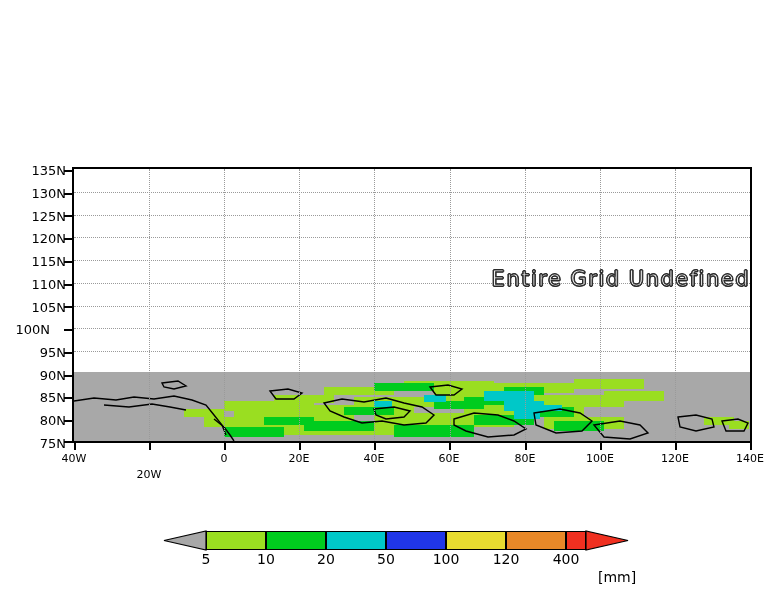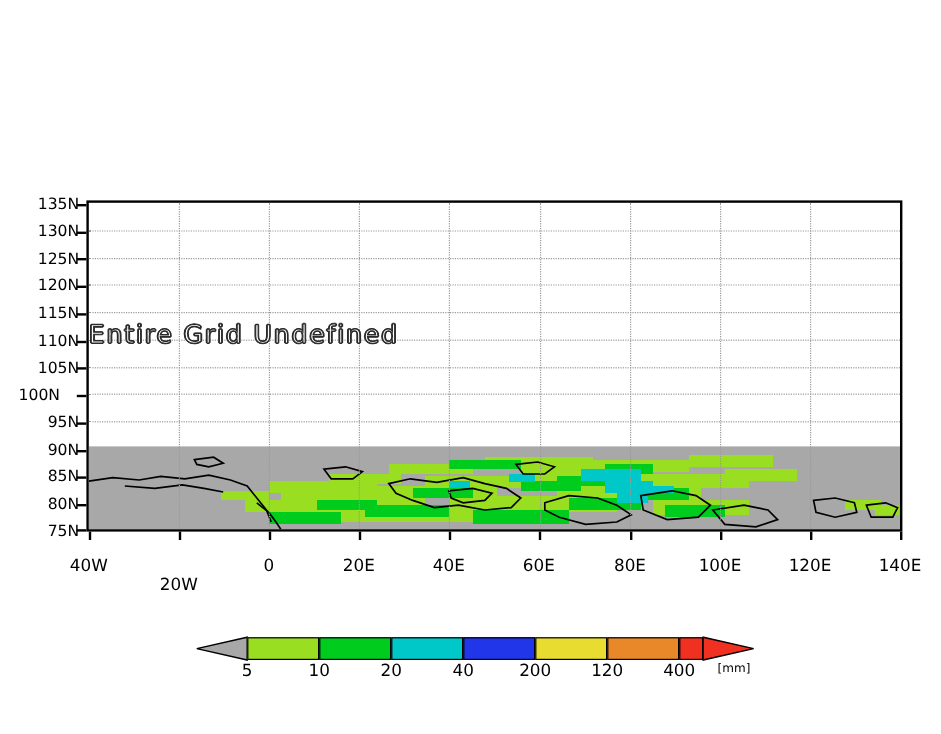--- a/index.html
+++ b/index.html
@@ -52,21 +52,21 @@
   }
   .gridline-h{
     position:absolute;left:0;right:0;height:0;
     border-top:1px dotted #9a9a9a;
   }
 
   .undef-label{
     position:absolute;
     left:0;width:100%;
     top:98px;
-    text-align:left;
+    text-align:right;
     font-family:"DejaVu Sans", sans-serif;
     font-size:21px;
     letter-spacing:1.5px;
     color:#ffffff;
     -webkit-text-stroke:1px #2b2b2b;
     text-shadow:
        1px 0 0 #2b2b2b,-1px 0 0 #2b2b2b,
        0 1px 0 #2b2b2b,0 -1px 0 #2b2b2b;
     white-space:pre;
   }
@@ -81,22 +81,22 @@
     font-size:13px;color:#000;
     white-space:pre;text-align:right;
   }
   .ytick-mark{
     position:absolute;left:64px;width:8px;height:0;
     border-top:2px solid #000;
   }
   .xtick{
     position:absolute;
     font-family:"DejaVu Sans", sans-serif;
-    font-size:14px;color:#000;
-    white-space:pre;text-align:center;width:60px;margin-top:12px;
+    font-size:11px;color:#000;
+    white-space:pre;text-align:center;width:60px;
   }
   .xtick-mark{
     position:absolute;top:443px;width:0;height:7px;
     border-left:2px solid #000;
   }
 
   
   .cbar{position:absolute;left:0;top:0;width:784px;height:612px;pointer-events:none;}
   .cbar-seg{
     position:absolute;
@@ -107,23 +107,23 @@
   .cbar-label{
     position:absolute;
     top:551px;
     font-family:"DejaVu Sans", sans-serif;
     font-size:14px;color:#000;
     text-align:center;width:46px;
     white-space:pre;
   }
   .cbar-unit{
     position:absolute;
-    left:598px;top:552px;
-    font-family:"DejaVu Sans", sans-serif;
-    font-size:10px;color:#000;white-space:pre;
+    left:598px;top:569px;
+    font-family:"DejaVu Sans", sans-serif;
+    font-size:14px;color:#000;white-space:pre;
   }
 </style>
 </head>
 <body>
 
 <div id="page">
 
 
   <div class="plot-frame">
     <div class="plot-inner">
@@ -278,21 +278,21 @@
     <div class="cbar-seg" style="left:266px;width:60px;background:#00cc1e"></div>
     <div class="cbar-seg" style="left:326px;width:60px;background:#00c8c8"></div>
     <div class="cbar-seg" style="left:386px;width:60px;background:#2036e8"></div>
     <div class="cbar-seg" style="left:446px;width:60px;background:#e8dc30"></div>
     <div class="cbar-seg" style="left:506px;width:60px;background:#e88828"></div>
     <div class="cbar-seg" style="left:566px;width:20px;background:#f03020"></div>
 
     <div class="cbar-label" style="left:183px">5</div>
     <div class="cbar-label" style="left:243px">10</div>
     <div class="cbar-label" style="left:303px">20</div>
-    <div class="cbar-label" style="left:363px">40</div>
-    <div class="cbar-label" style="left:423px">200</div>
+    <div class="cbar-label" style="left:363px">50</div>
+    <div class="cbar-label" style="left:423px">100</div>
     <div class="cbar-label" style="left:483px">120</div>
     <div class="cbar-label" style="left:543px">400</div>
 
     <div class="cbar-unit">[mm]</div>
   </div>
 
 </div>
 
 </body></html>

